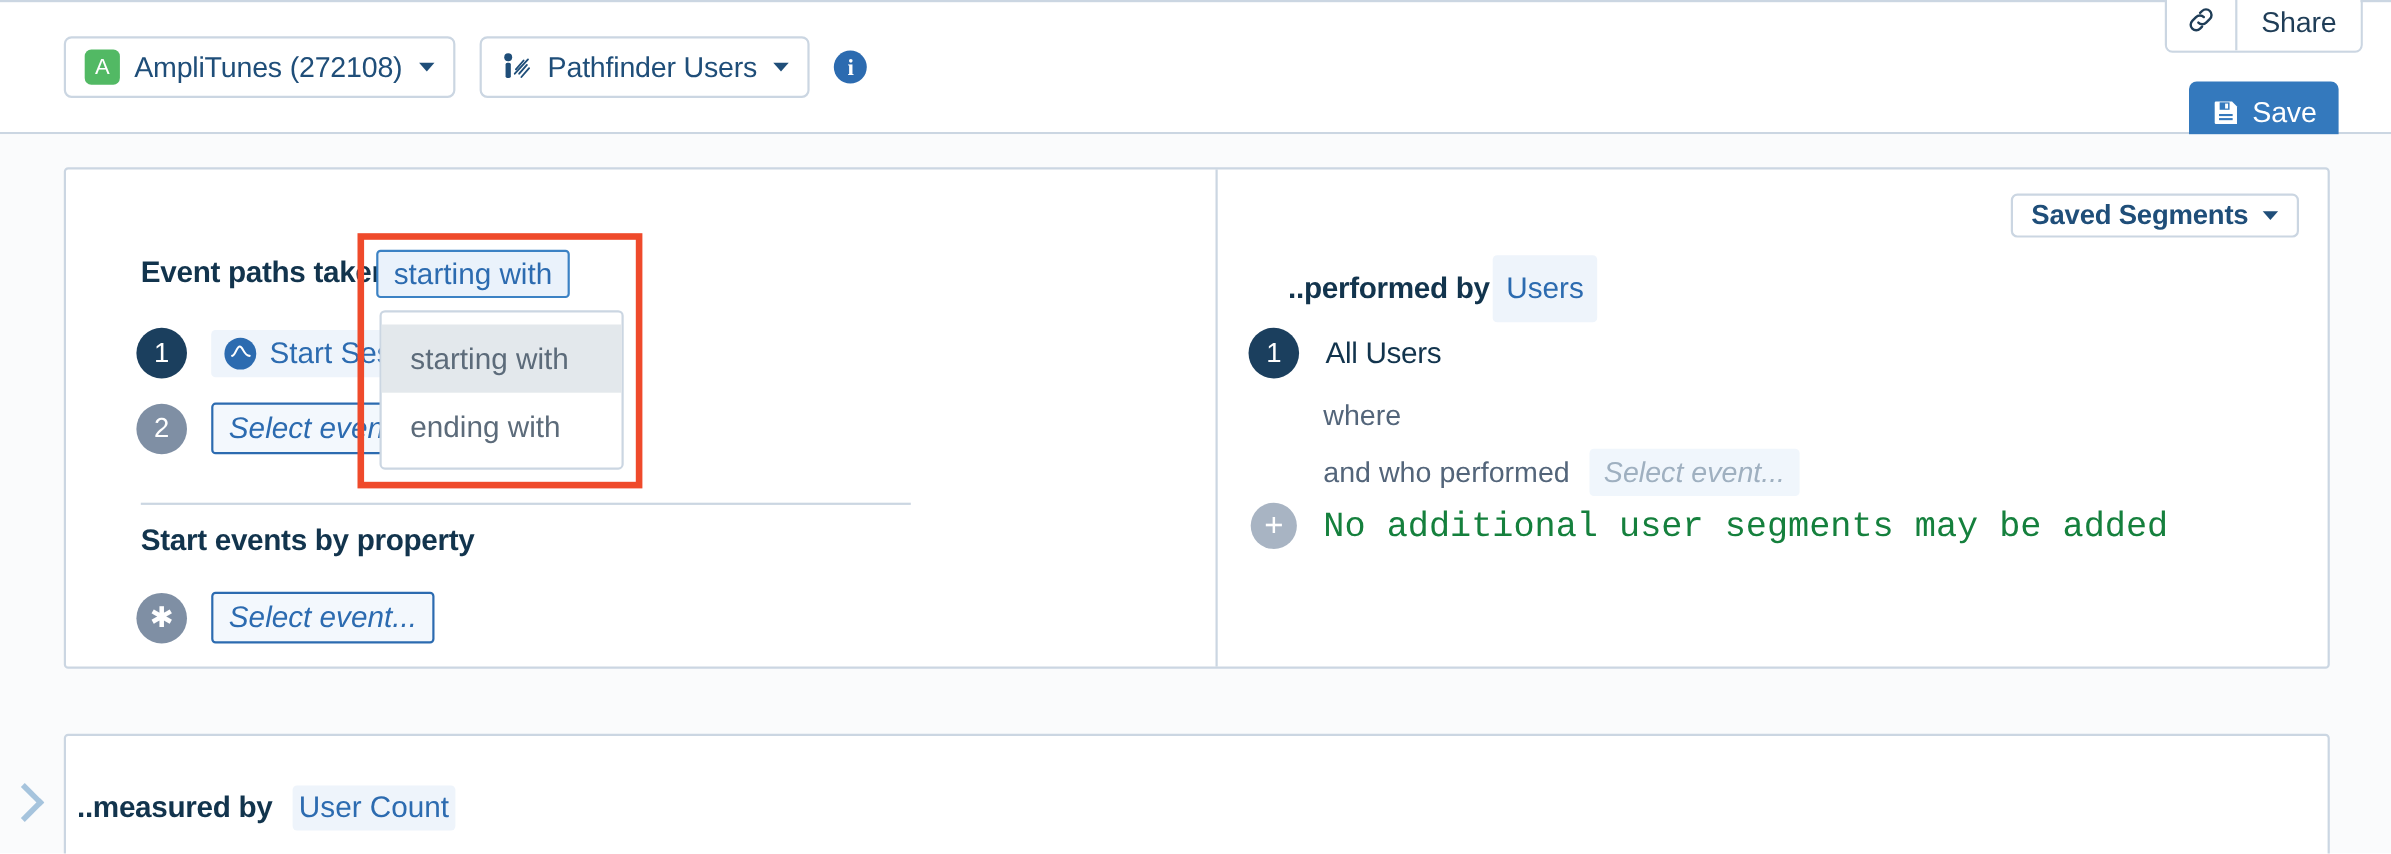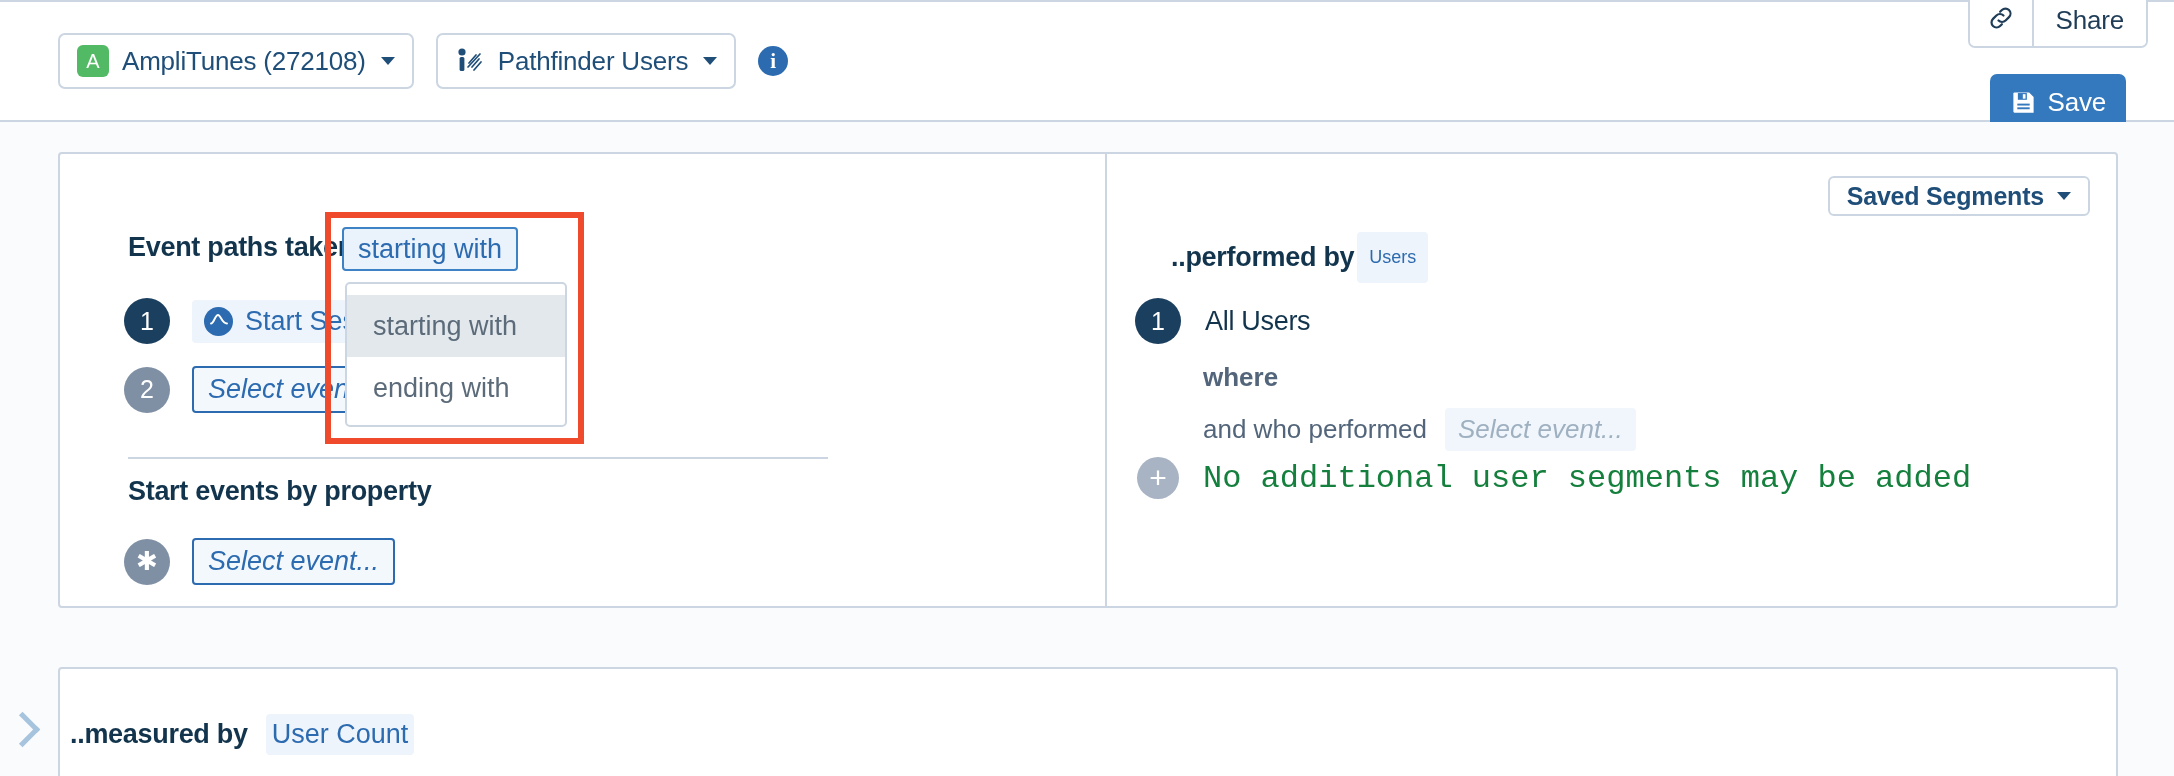--- a/index.html
+++ b/index.html
@@ -277,21 +277,21 @@
     cursor: pointer;
     box-sizing: border-box;
   }
   .menu-item.active { background: #e3e8ec; }
 
   
   .user-chip {
     background: #eef4fb;
     border-radius: 4px;
     padding: 15px 12px;
-    font-size: 18px;
+    font-size: 27px;
     color: #2c6bb0;
     cursor: pointer;
   }
   .saved-segments-btn {
     position: absolute;
     right: 28px; top: 22px;
     border: 2px solid #cbd6e2;
     border-radius: 6px;
     background: #fff;
     height: 40px;
@@ -494,21 +494,21 @@
       <div class="saved-segments-btn">
         <span>Saved Segments</span>
         <span class="caret"></span>
       </div>
 
       <div class="row" style="position:absolute; left:28px; top:144px; gap:24px;">
         <span class="num-badge dark">1</span>
         <span class="section-title" style="font-weight:normal;">All Users</span>
       </div>
 
-      <div class="row" style="position:absolute; left:96px; top:208px; font-weight:bold;">
+      <div class="row" style="position:absolute; left:96px; top:208px; ">
         <span class="sub-label">where</span>
       </div>
 
       <div class="row" style="position:absolute; left:96px; top:254px; gap:18px;">
         <span class="sub-label">and who performed</span>
         <span class="ghost-input">Select event...</span>
       </div>
 
       <div class="row" style="position:absolute; left:30px; top:303px; gap:24px;">
         <span class="plus-badge">+</span>

